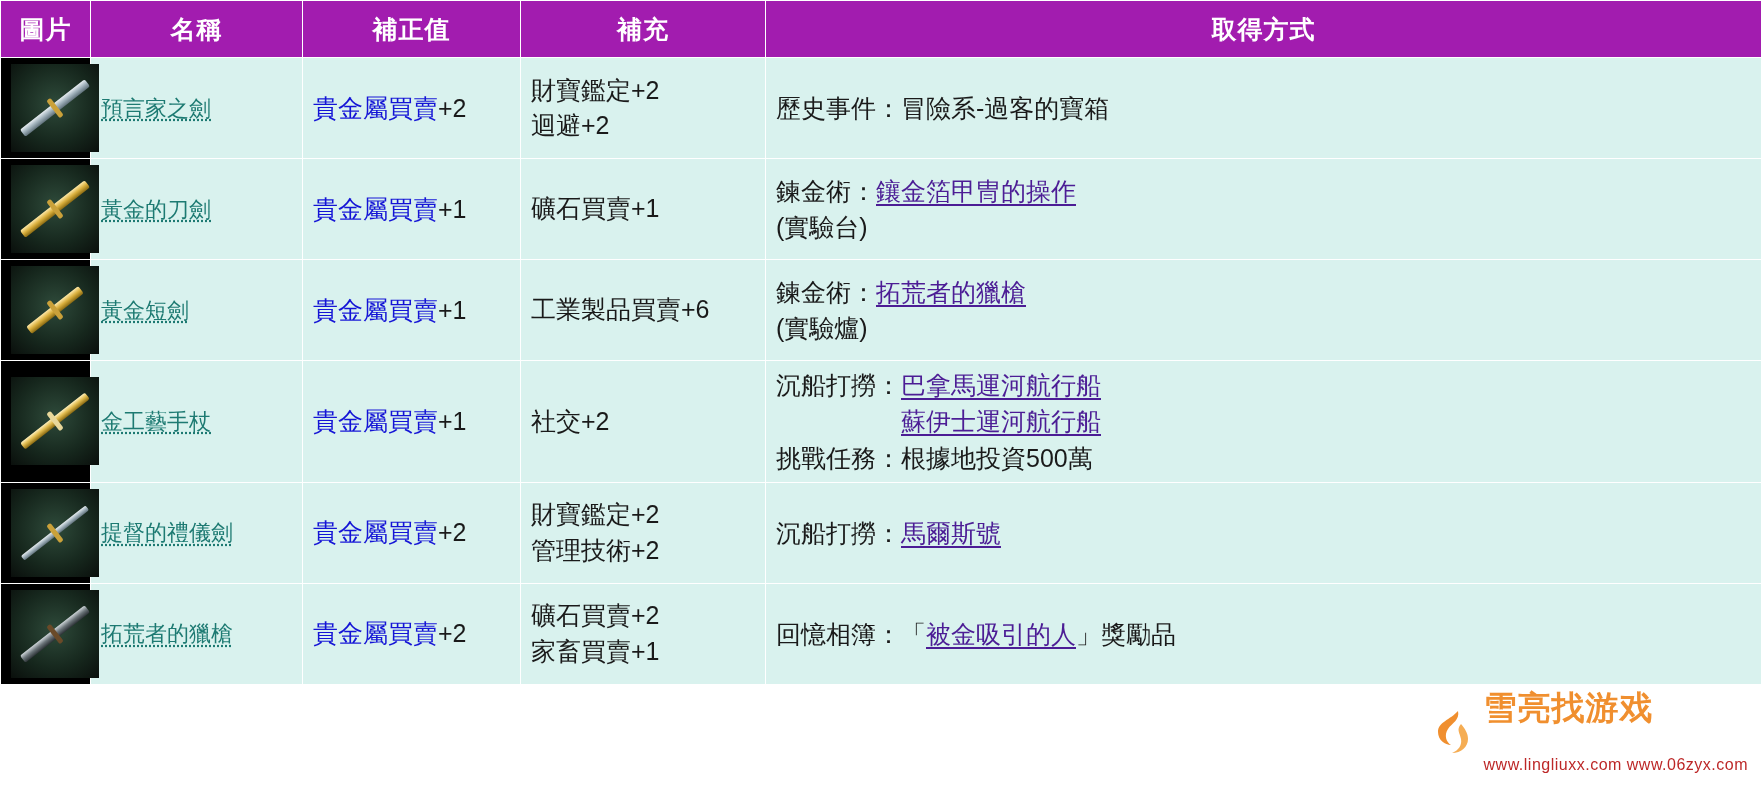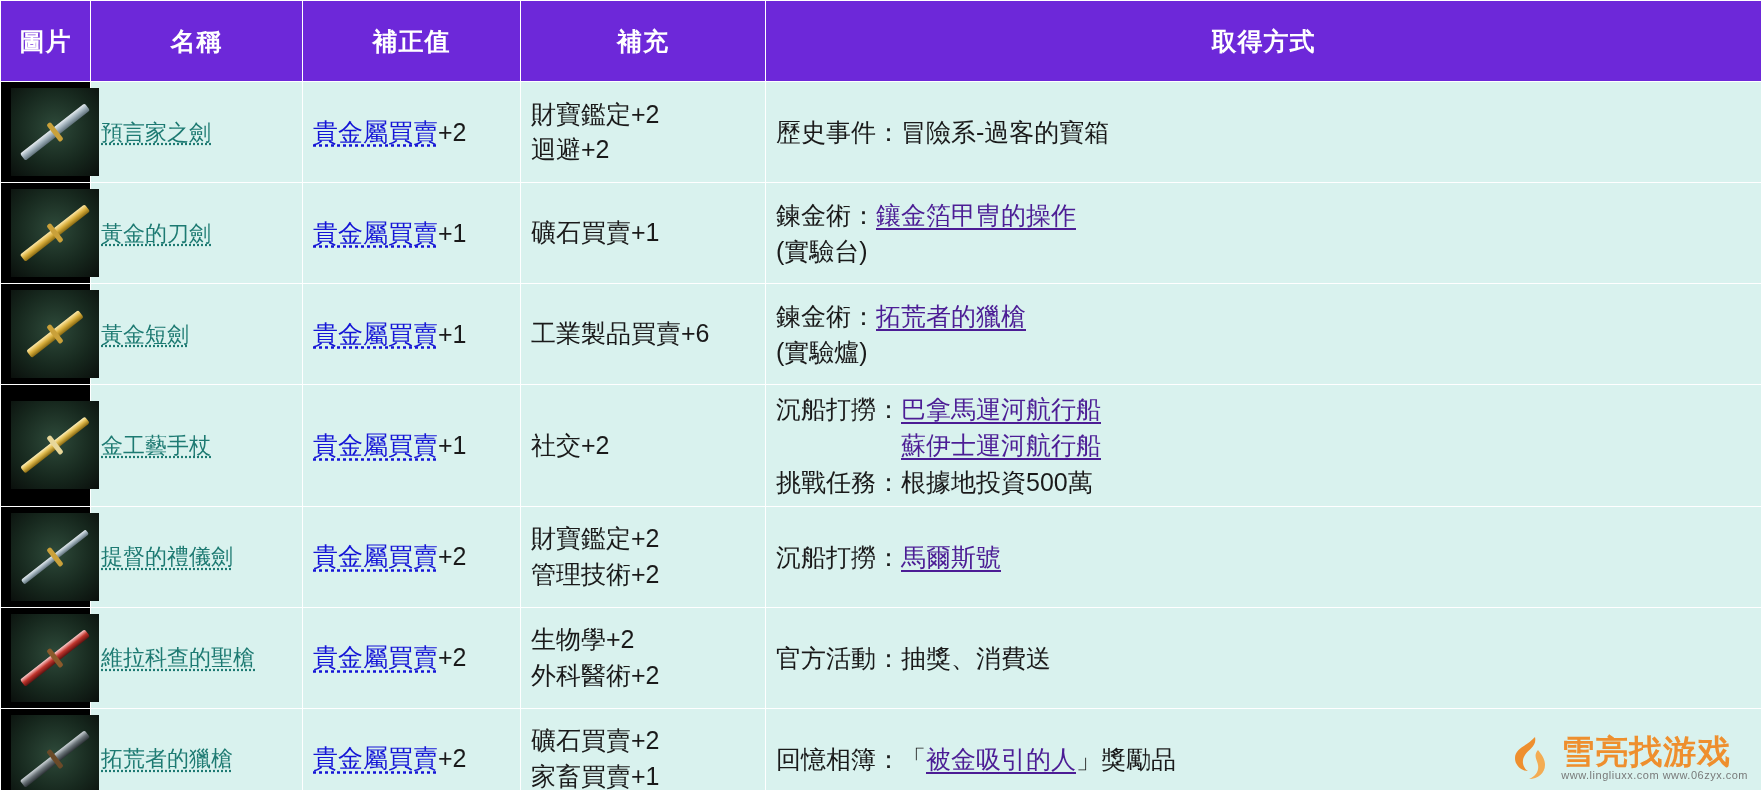--- a/index.html
+++ b/index.html
@@ -18,28 +18,28 @@
     height: 790px;
     position: relative;
     background: #ffffff;
   }
   table.item-table {
     border-collapse: collapse;
     table-layout: fixed;
     width: 1762px;
   }
   table.item-table th {
-    background: #6d28d9;
+    background: #a21caf;
     color: #ffffff;
     font-size: 25px;
     font-weight: bold;
     text-align: center;
     border: 1px solid #ffffff;
     height: 44px;
-    padding: 18px 4px;
+    padding: 6px 4px;
     letter-spacing: 1px;
   }
   table.item-table td {
     border: 1px solid #ffffff;
     background: #d9f2ee;
     vertical-align: middle;
     font-size: 25px;
     color: #1a1a1a;
     padding: 6px 10px;
   }
@@ -101,21 +101,20 @@
   }
   .link {
     color: #1d7a72;
     text-decoration: underline;
     text-decoration-style: dotted;
     text-underline-offset: 4px;
     cursor: pointer;
   }
   .link-blue {
     color: #1414d6;
-    text-decoration: underline;
     text-decoration-style: dotted;
     text-underline-offset: 4px;
     cursor: pointer;
     font-weight: normal;
     margin-top: 48px;
   }
   .link-solid {
     color: #4c1d95;
     text-decoration: underline;
     text-underline-offset: 4px;
@@ -132,21 +131,21 @@
   .src-line {
     display: flex;
     align-items: baseline;
     line-height: 1.45;
   }
   .src-label { white-space: nowrap; }
   .src-val { white-space: nowrap; }
   .watermark {
     position: absolute;
     right: 14px;
-    bottom: 8px;
+    bottom: 16px;
     display: flex;
     align-items: center;
     pointer-events: none;
     opacity: 0.95;
   }
   .wm-logo {
     width: 48px;
     height: 48px;
     margin-right: 8px;
     position: relative;
@@ -156,23 +155,24 @@
     flex-direction: column;
     line-height: 1.05;
   }
   .wm-title {
     font-size: 33px;
     color: #f08a24;
     font-weight: bold;
     letter-spacing: 1px;
   }
   .wm-sub {
-    font-size: 11px;
-    color: #737373;
+    font-size: 16px;
+    color: #b91c1c;
     letter-spacing: 0.5px;
+    margin-top: 32px;
   }
 </style>
 </head>
 <body>
 
 <div class="sheet">
 
   <table class="item-table">
     <colgroup>
       <col style="width:90px">
@@ -321,44 +321,20 @@
           <span class="line">管理技術+2</span>
         </td>
         <td class="source-cell">
           <span class="src-line">
             <span class="src-label">沉船打撈：</span>
             <span class="src-val link-solid">馬爾斯號</span>
           </span>
         </td>
       </tr>
 
-      <tr>
-        <td class="img-cell">
-          <span class="thumb">
-            <span class="blade red"></span>
-              <span class="hilt" style="background:#8b5a2b"></span>
-          </span>
-        </td>
-        <td class="name-cell">
-          <span class="link name-link">維拉科查的聖槍</span>
-        </td>
-        <td class="bonus-cell">
-          <span class="link-blue">貴金屬買賣</span><span>+2</span>
-        </td>
-        <td class="extra-cell">
-          <span class="line">生物學+2</span>
-          <span class="line">外科醫術+2</span>
-        </td>
-        <td class="source-cell">
-          <span class="src-line">
-            <span class="src-label">官方活動：</span>
-            <span class="src-val">抽獎、消費送</span>
-          </span>
-        </td>
-      </tr>
 
       <tr>
         <td class="img-cell">
           <span class="thumb">
             <span class="blade dark"></span>
               <span class="hilt" style="background:#6a4a28"></span>
           </span>
         </td>
         <td class="name-cell">
           <span class="link name-link">拓荒者的獵槍</span>

